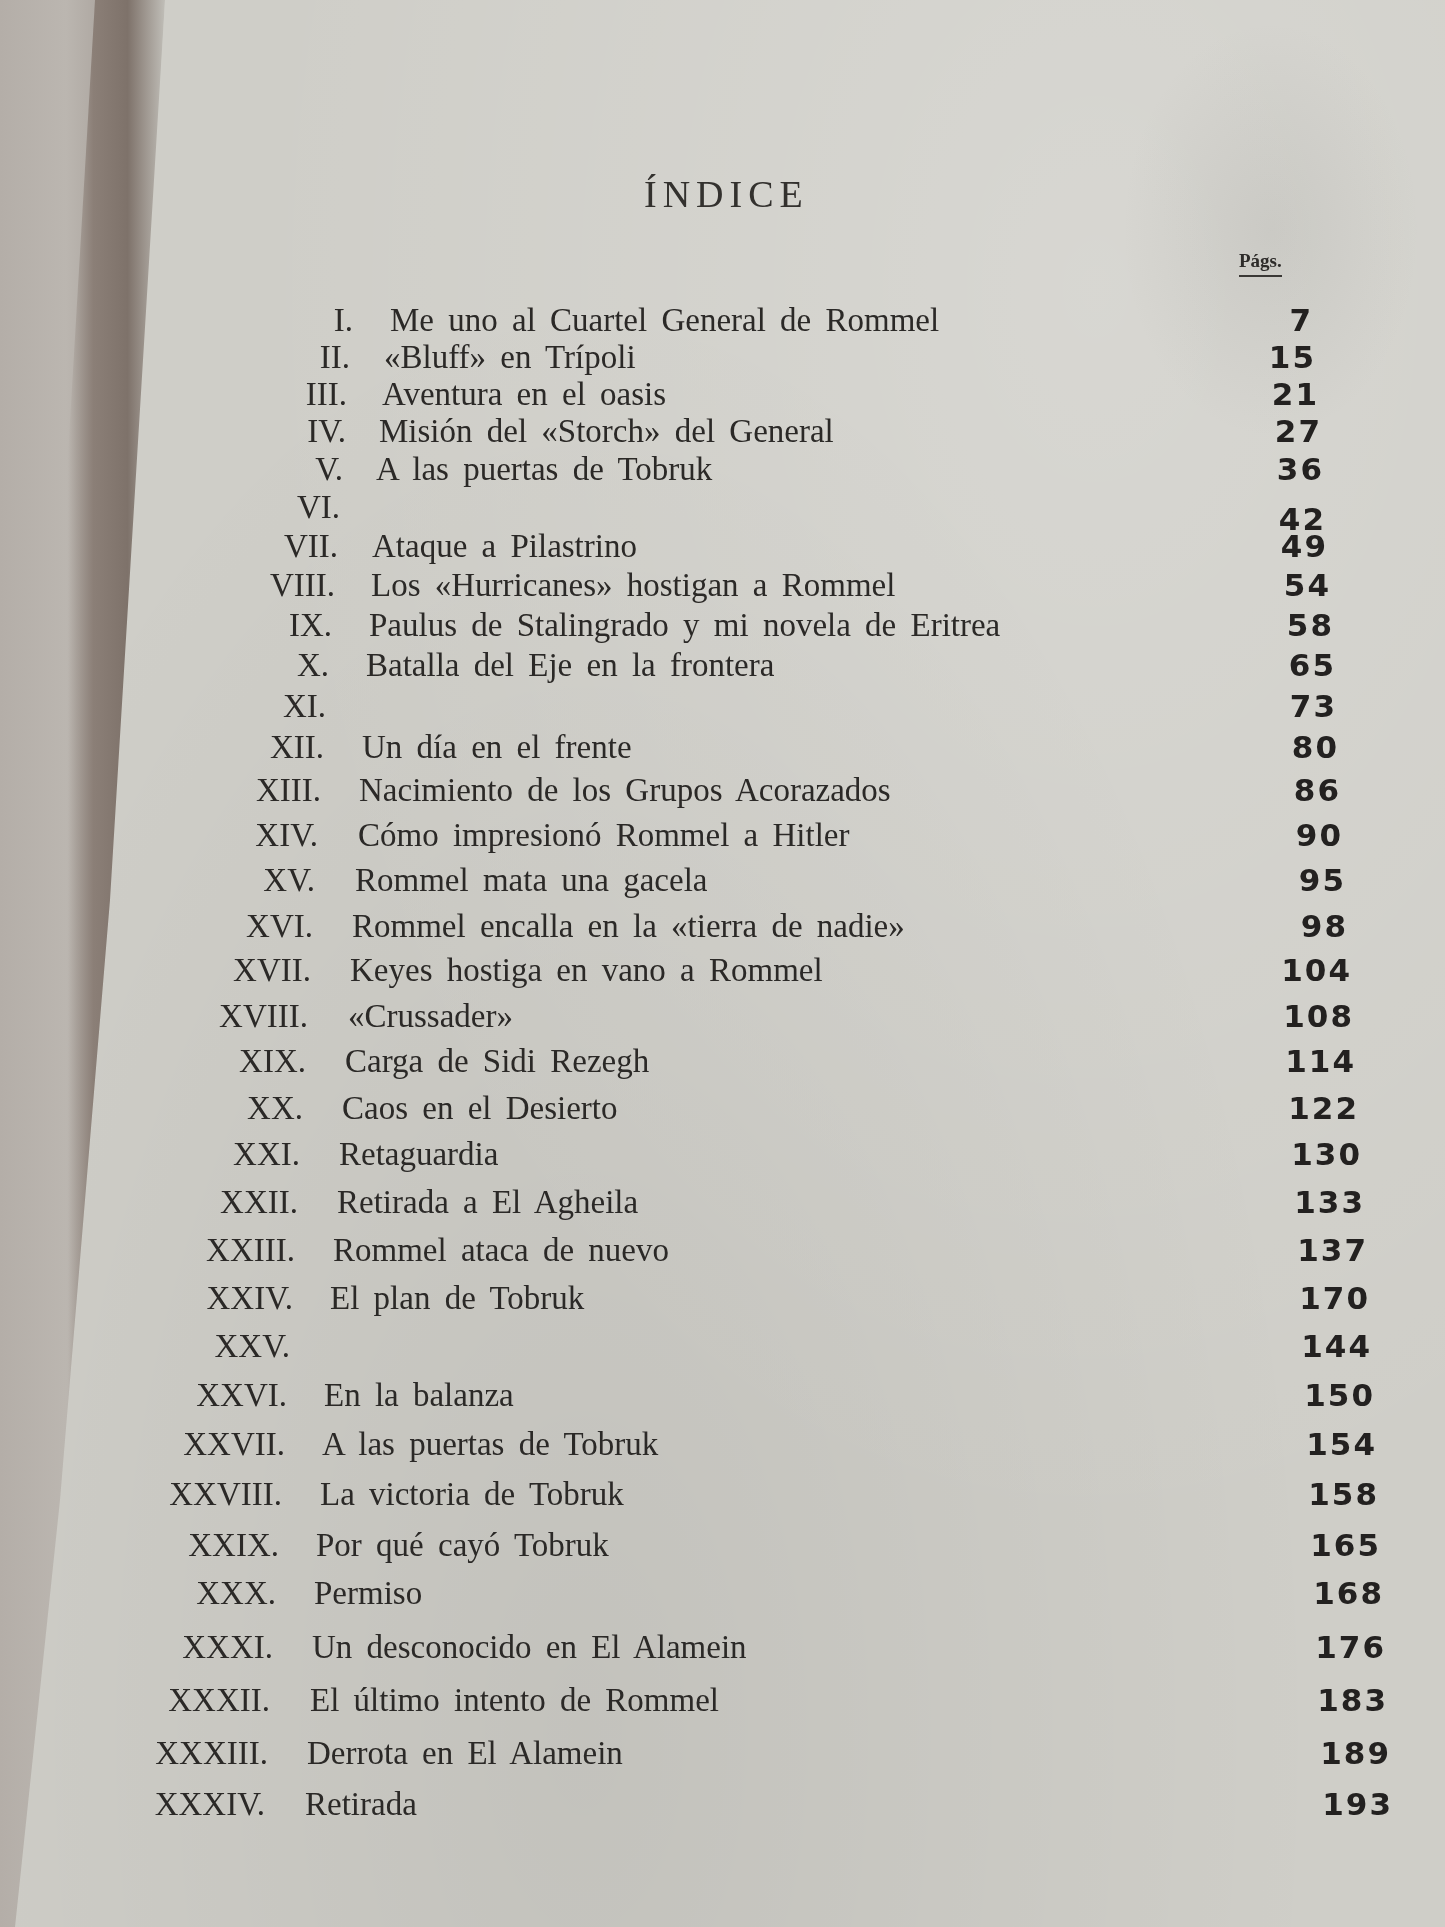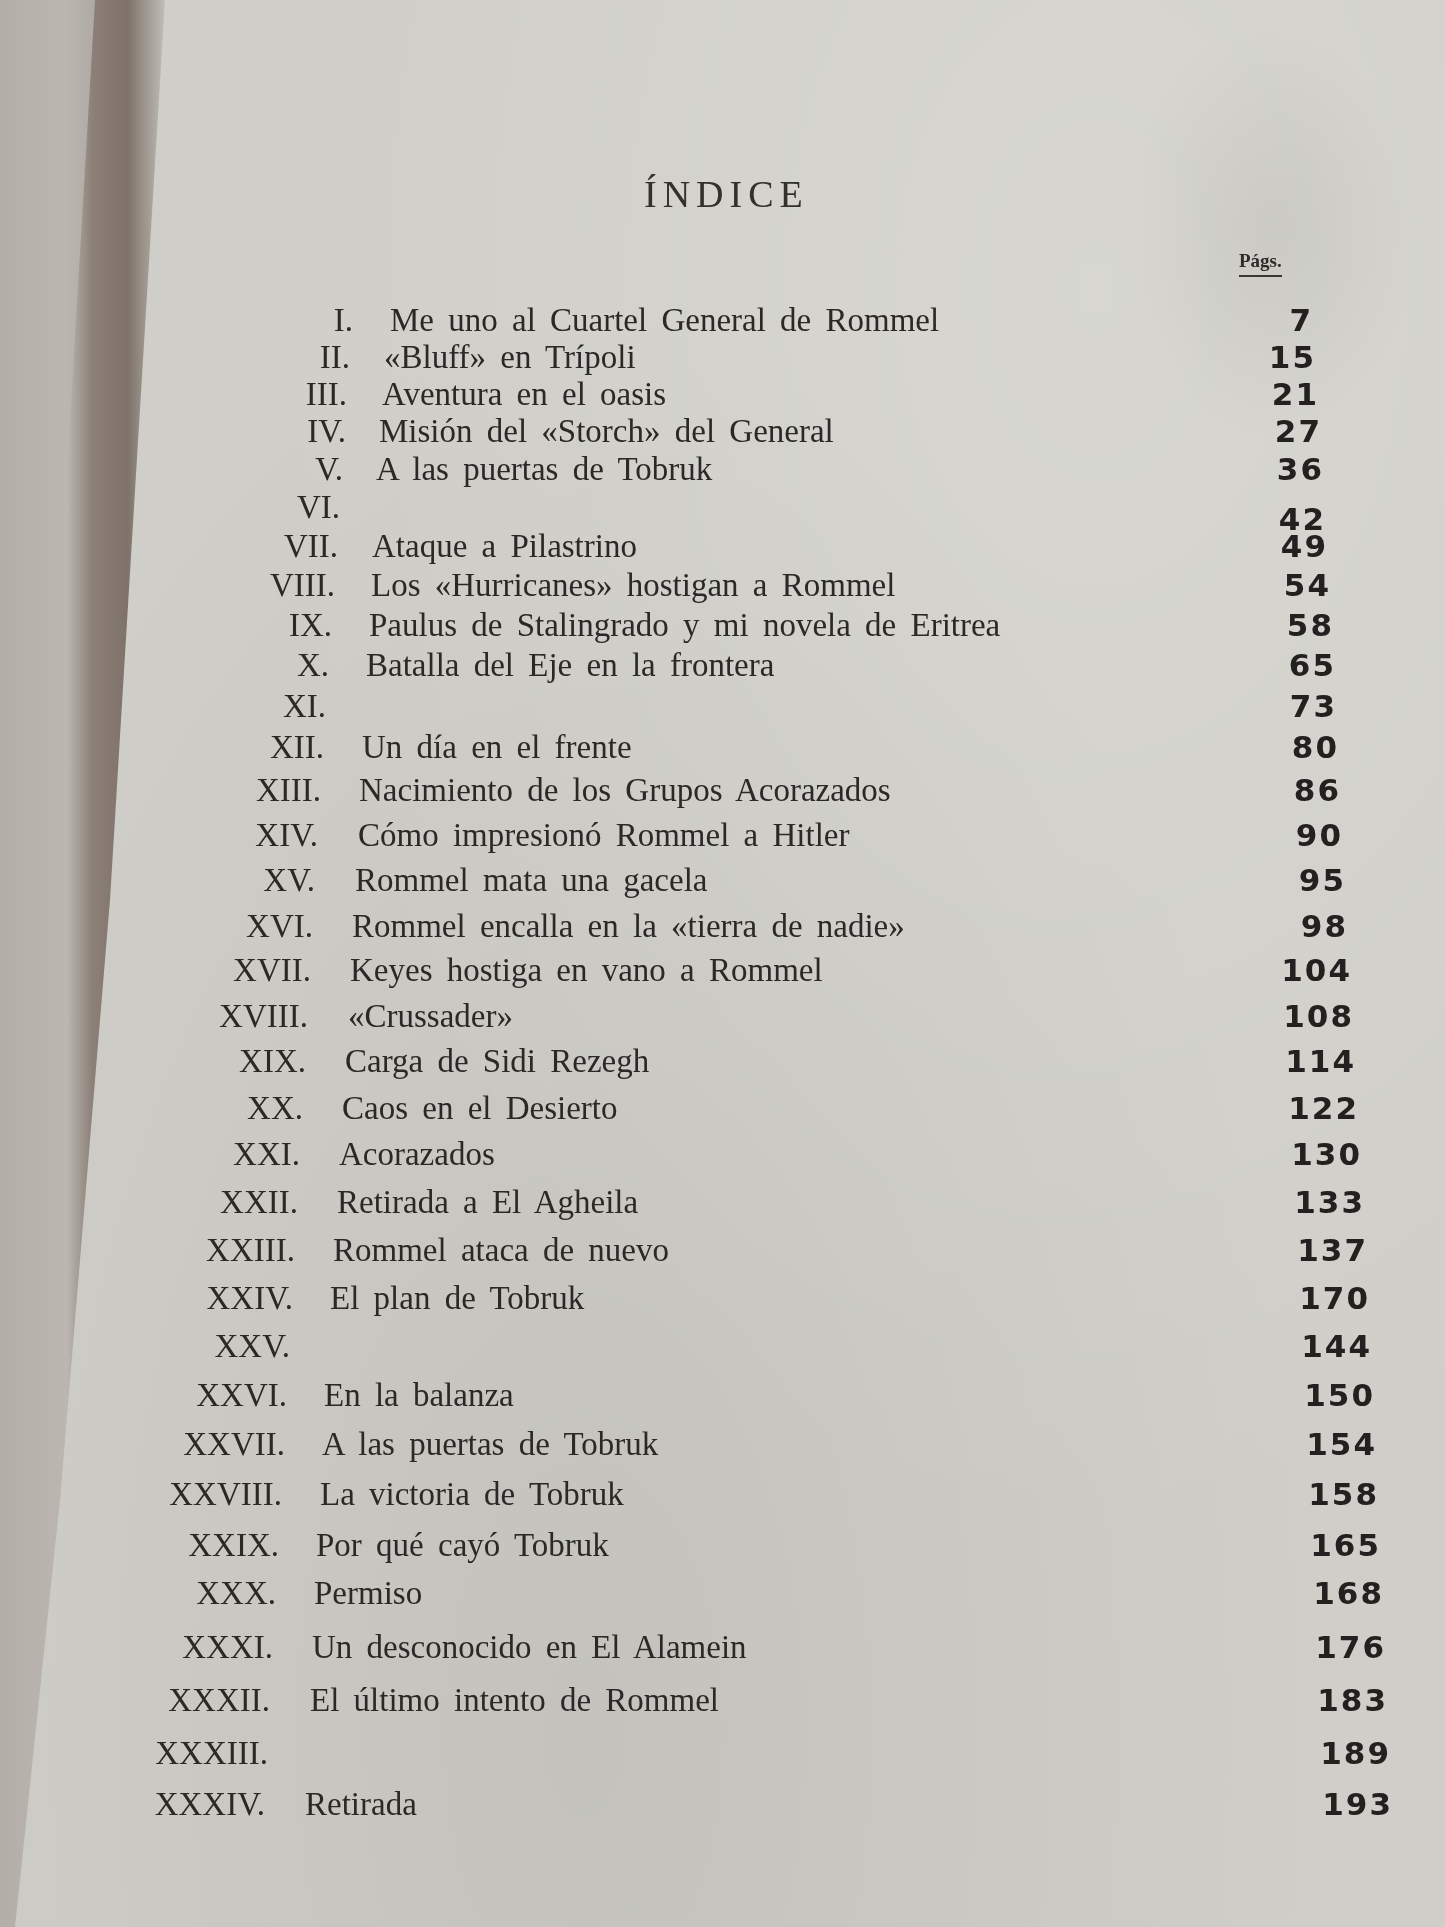--- a/index.html
+++ b/index.html
@@ -202,21 +202,21 @@
         <span class="chapter-title" style="left: 345px;">Carga de Sidi Rezegh</span>
         <span class="page-num" style="left: 1256px;">114</span>
       </div>
       <div class="row" style="top: 1088px;">
         <span class="numeral" style="left: 83px;">XX.</span>
         <span class="chapter-title" style="left: 342px;">Caos en el Desierto</span>
         <span class="page-num" style="left: 1259px;">122</span>
       </div>
       <div class="row" style="top: 1134px;">
         <span class="numeral" style="left: 80px;">XXI.</span>
-        <span class="chapter-title" style="left: 339px;">Acorazados</span>
+        <span class="chapter-title" style="left: 339px;">Retaguardia</span>
         <span class="page-num" style="left: 1262px;">130</span>
       </div>
       <div class="row" style="top: 1182px;">
         <span class="numeral" style="left: 78px;">XXII.</span>
         <span class="chapter-title" style="left: 337px;">Retirada a El Agheila</span>
         <span class="page-num" style="left: 1265px;">133</span>
       </div>
       <div class="row" style="top: 1230px;">
         <span class="numeral" style="left: 75px;">XXIII.</span>
         <span class="chapter-title" style="left: 333px;">Rommel ataca de nuevo</span>
@@ -261,20 +261,21 @@
         <span class="chapter-title" style="left: 312px;">Un desconocido en El Alamein</span>
         <span class="page-num" style="left: 1286px;">176</span>
       </div>
       <div class="row" style="top: 1680px;">
         <span class="numeral" style="left: 50px;">XXXII.</span>
         <span class="chapter-title" style="left: 310px;">El último intento de Rommel</span>
         <span class="page-num" style="left: 1288px;">183</span>
       </div>
       <div class="row" style="top: 1733px;">
         <span class="numeral" style="left: 48px;">XXXIII.</span>
+        <span class="chapter-title" style="left: 307px;">Derrota en El Alamein</span>
         <span class="page-num" style="left: 1291px;">189</span>
       </div>
       <div class="row" style="top: 1784px;">
         <span class="numeral" style="left: 45px;">XXXIV.</span>
         <span class="chapter-title" style="left: 305px;">Retirada</span>
         <span class="page-num" style="left: 1293px;">193</span>
       </div>
     </div>
 </div>
 

